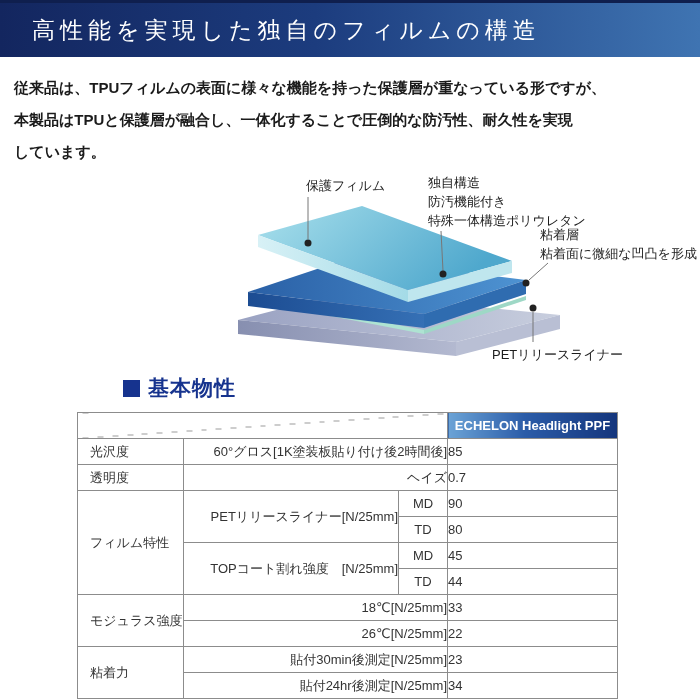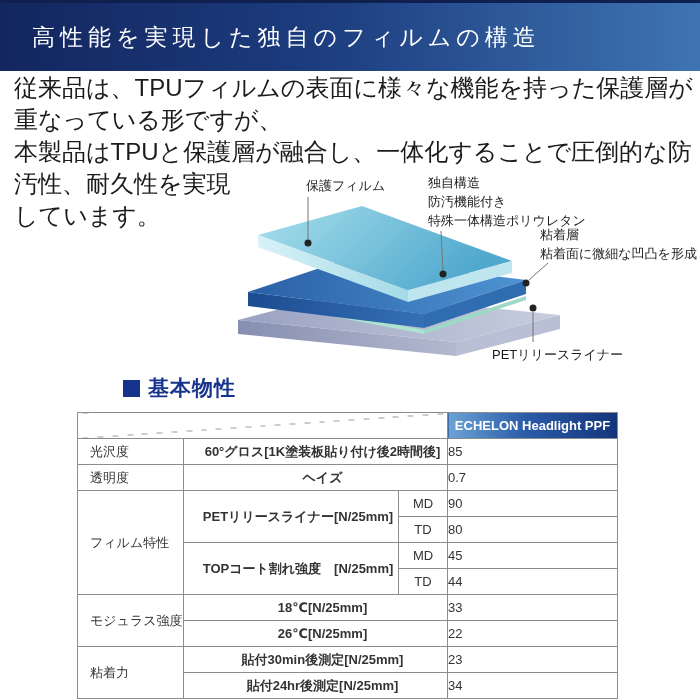--- a/index.html
+++ b/index.html
@@ -3,34 +3,34 @@
 <meta charset="utf-8">
 <style>
   html,body{margin:0;padding:0;}
   body{
     width:700px;height:700px;position:relative;background:#ffffff;
     font-family:"Liberation Sans","DejaVu Sans",sans-serif;
     color:#1c1c1c;overflow:hidden;
   }
   
   .header-bar{
-    position:absolute;left:0;top:0;width:700px;height:71px;
+    position:absolute;left:0;top:0;width:700px;height:57px;
     background:linear-gradient(90deg,#13265f 0%,#1c3c7e 45%,#3f74b2 100%);
     border-top:3px solid #0f1f4e;box-sizing:border-box;
     display:flex;align-items:center;
   }
   .header-bar .title{
     font-family:"Liberation Serif","DejaVu Serif",serif;
     color:#ffffff;font-size:23px;letter-spacing:5px;
     padding-left:32px;white-space:nowrap;
   }
   
   .intro{
     position:absolute;left:14px;top:72px;width:680px;
-    font-size:24px;line-height:32px;color:#1b1b1b;
+    font-size:15px;line-height:32px;color:#1b1b1b;font-weight:bold;
   }
   
   .diagram{position:absolute;left:0;top:0;}
   .diagram text{font-family:"Liberation Sans","DejaVu Sans",sans-serif;font-size:13px;fill:#1c1c1c;}
   
   .section-head{
     position:absolute;left:76px;top:374px;display:flex;align-items:center;padding-left:47px;
   }
   .section-head .sq{width:17px;height:17px;background:#16338e;margin-right:8px;}
   .section-head .txt{font-size:21px;font-weight:bold;color:#16338e;letter-spacing:1px;}
@@ -50,21 +50,21 @@
   }
   .spec-table .diag{
     background:linear-gradient(to bottom right,
       transparent 49.6%, #9a9a9a 49.6%, #9a9a9a 50.4%, transparent 50.4%);
   }
   .spec-table .prod{
     background:linear-gradient(90deg,#6ba3d6 0%,#2b5ca8 45%,#14357c 100%);
     color:#ffffff;font-weight:bold;text-align:center;font-size:13px;margin-left:9px;
   }
   .spec-table .cat{padding-left:12px;text-align:left;margin-top:44px;}
-  .spec-table .test{padding-left:14px;text-align:center;font-weight:bold;}
+  .spec-table .test{padding-left:14px;text-align:right;}
   .spec-table .dir{text-align:center;}
   .spec-table .val{text-align:left;}
 </style>
 </head>
 <body>
 
 <div class="header-bar">
   <div class="title">高性能を実現した独自のフィルムの構造</div>
 </div>
 

